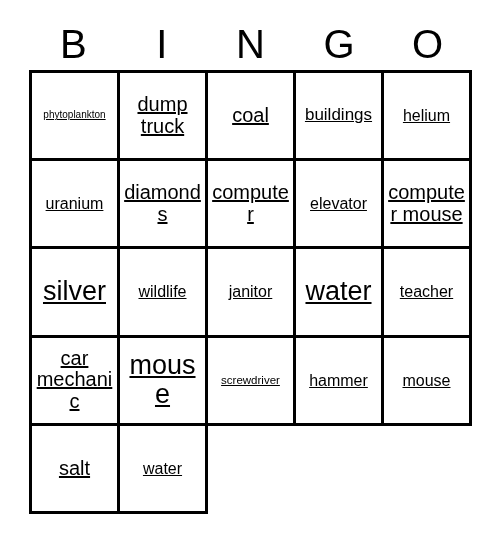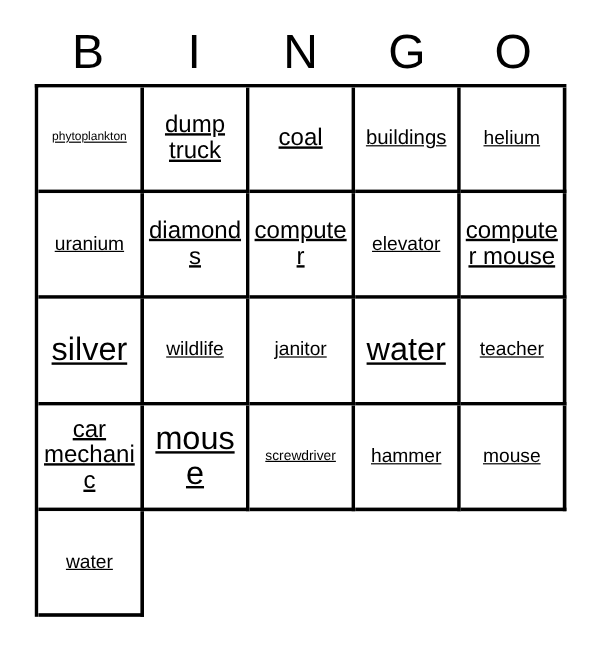--- a/index.html
+++ b/index.html
@@ -166,17 +166,20 @@
       <span class="cell-text fs-xxs">screwdriver</span>
     </div>
 
     <div class="bingo-cell">
       <span class="cell-text fs-m">hammer</span>
     </div>
     <div class="bingo-cell">
       <span class="cell-text fs-m">mouse</span>
     </div>
     <div class="bingo-cell">
+      <span class="cell-text fs-xxl">salt</span>
+    </div>
+    <div class="bingo-cell">
       <span class="cell-text fs-l">water</span>
     </div>
 
   </div>
 </div>
 
 </body></html>

